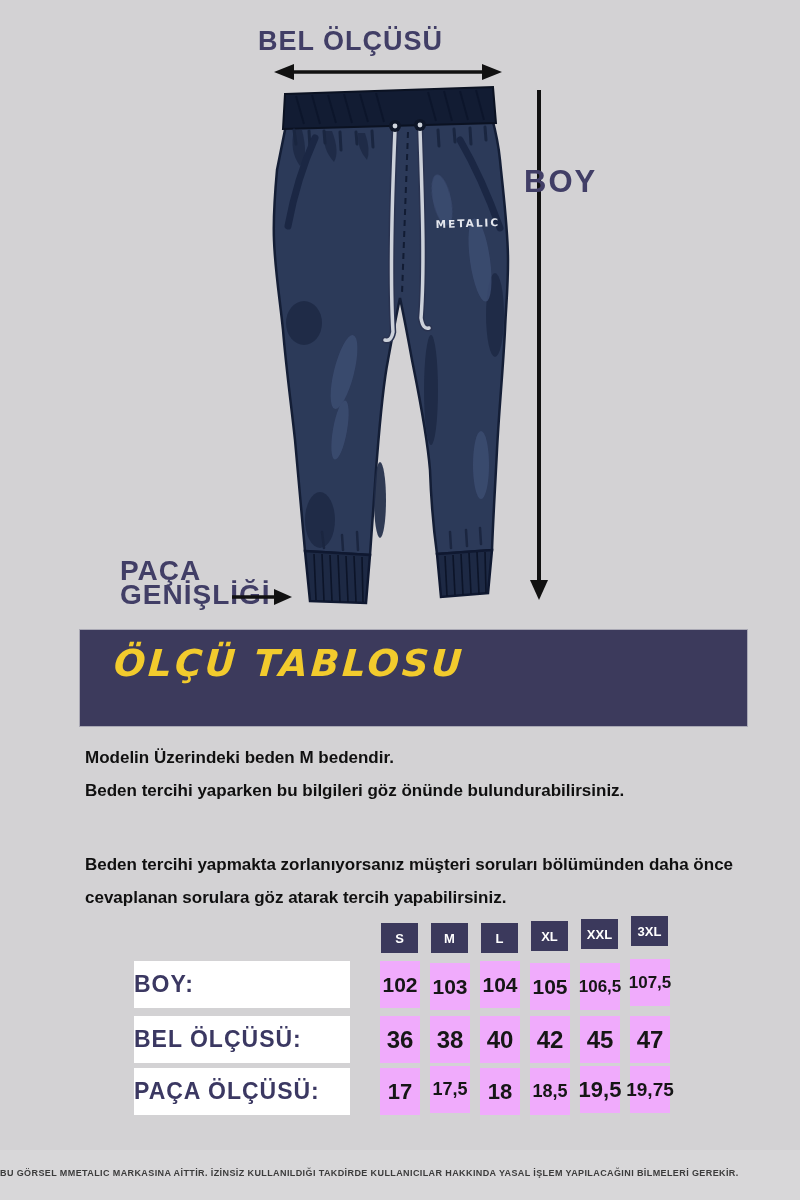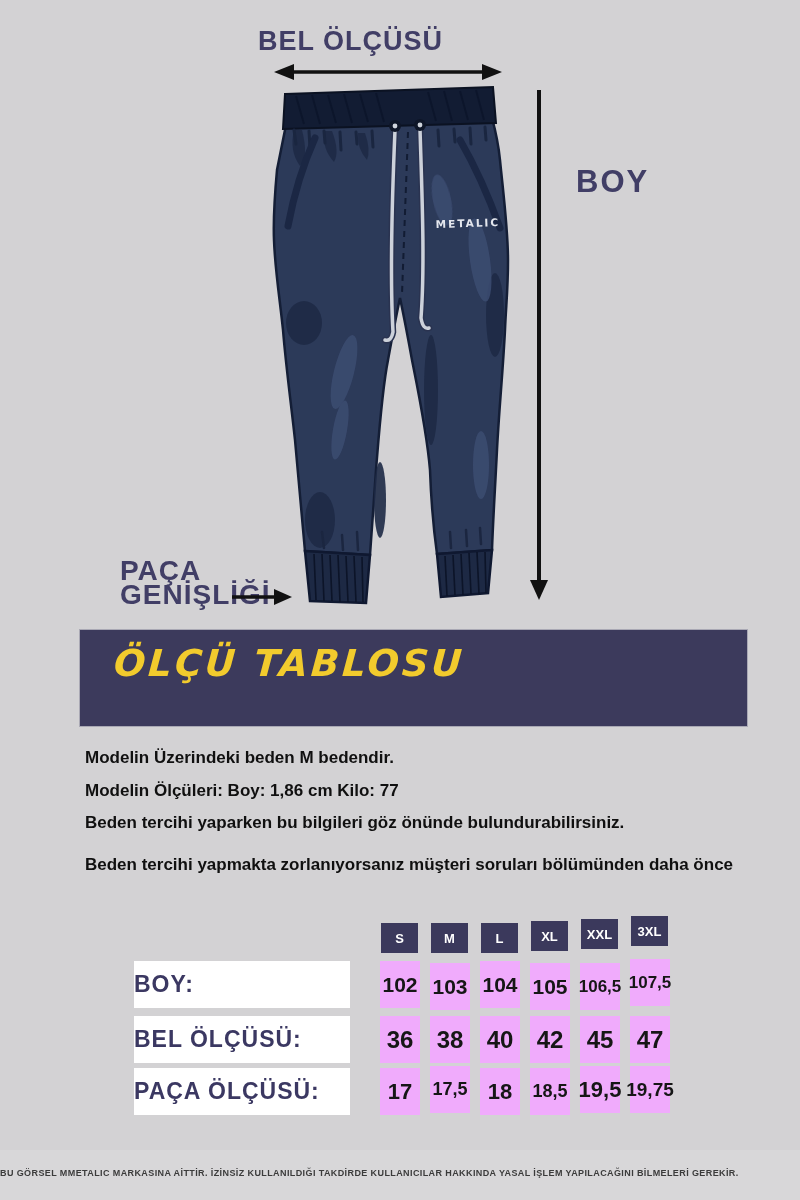--- a/index.html
+++ b/index.html
@@ -2,21 +2,21 @@
 <html><head>
 <meta charset="utf-8">
 <style>
   html,body{margin:0;padding:0;}
   body{font-family:"Liberation Sans", sans-serif;background:#b9b8ba;}
   #stage{position:relative;width:800px;height:1200px;background:#d3d2d4;overflow:hidden;margin:0 auto;}
 
   
   .meas-label{position:absolute;color:#413e66;font-weight:bold;}
   #waist-label{left:258px;top:26px;width:252px;font-size:27px;letter-spacing:1px;}
-  #length-label{left:576px;top:164px;font-size:31px;letter-spacing:2px;text-align:right;}
+  #length-label{left:524px;top:164px;font-size:31px;letter-spacing:2px;text-align:right;}
   #hem-label{left:120px;top:559px;font-size:28px;line-height:24px;letter-spacing:1px;}
   .arrow-svg{position:absolute;}
 
   
   #banner{position:absolute;left:80px;top:630px;width:667px;height:96px;background:#3c3a5c;box-shadow:0 0 0 1px #a9a8b4;}
   #banner-title{position:absolute;left:34px;top:12px;color:#f2cb2d;font-family:"DejaVu Sans", sans-serif;
     font-style:italic;font-weight:bold;font-size:37px;letter-spacing:3px;transform:skewX(-4deg);}
   #banner-subtitle{position:absolute;left:36px;top:62px;color:#f4f4f6;font-weight:bold;font-size:16px;letter-spacing:1.5px;}
 
   
@@ -175,25 +175,25 @@
       </g>
     </g>
   </svg>
 
   <div id="banner">
     <div id="banner-title">ÖLÇÜ TABLOSU</div>
   </div>
 
   <div id="para1" class="para">
     <div>Modelin Üzerindeki beden M bedendir.</div>
-    <div>Modelin Ölçüleri: Boy: 1,86 cm Kilo: 77</div>
     <div>Beden tercihi yaparken bu bilgileri göz önünde bulundurabilirsiniz.</div>
   </div>
   <div id="para2" class="para">
     <div>Beden tercihi yapmakta zorlanıyorsanız müşteri soruları bölümünden daha önce</div>
+    <div>cevaplanan sorulara göz atarak tercih yapabilirsiniz.</div>
   </div>
 
   <div class="size-head" style="left:381px;top:923px">S</div>
   <div class="size-head" style="left:431px;top:923px">M</div>
   <div class="size-head" style="left:481px;top:923px">L</div>
   <div class="size-head" style="left:531px;top:921px">XL</div>
   <div class="size-head" style="left:581px;top:919px">XXL</div>
   <div class="size-head" style="left:631px;top:916px">3XL</div>
 
   <div class="row-label" style="top:961px">BOY:</div>

